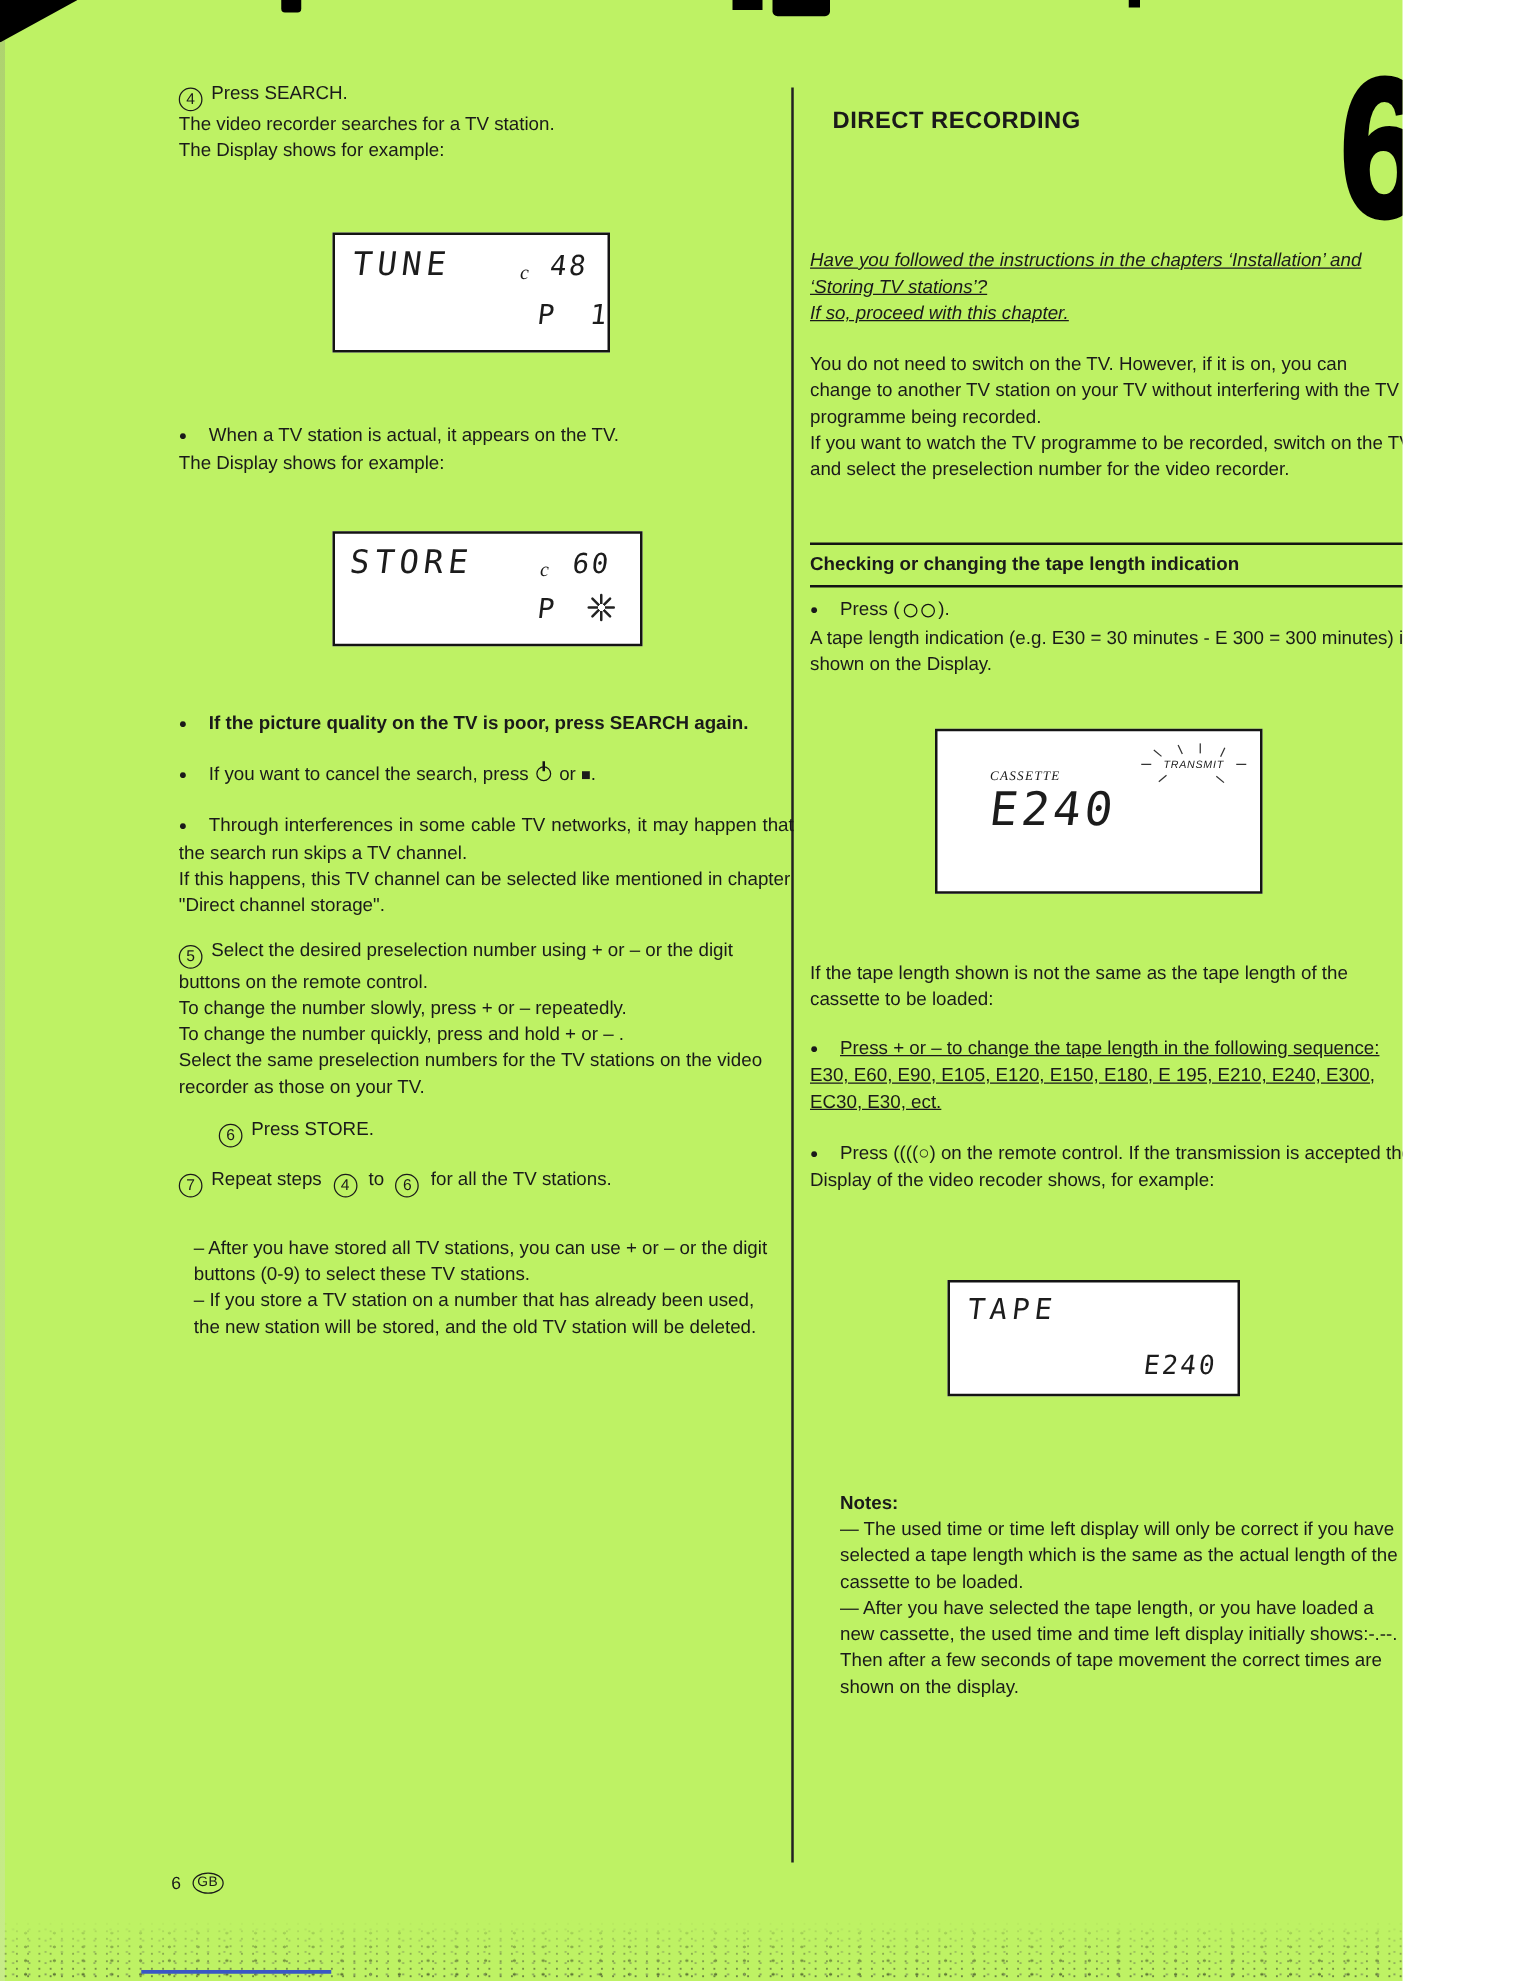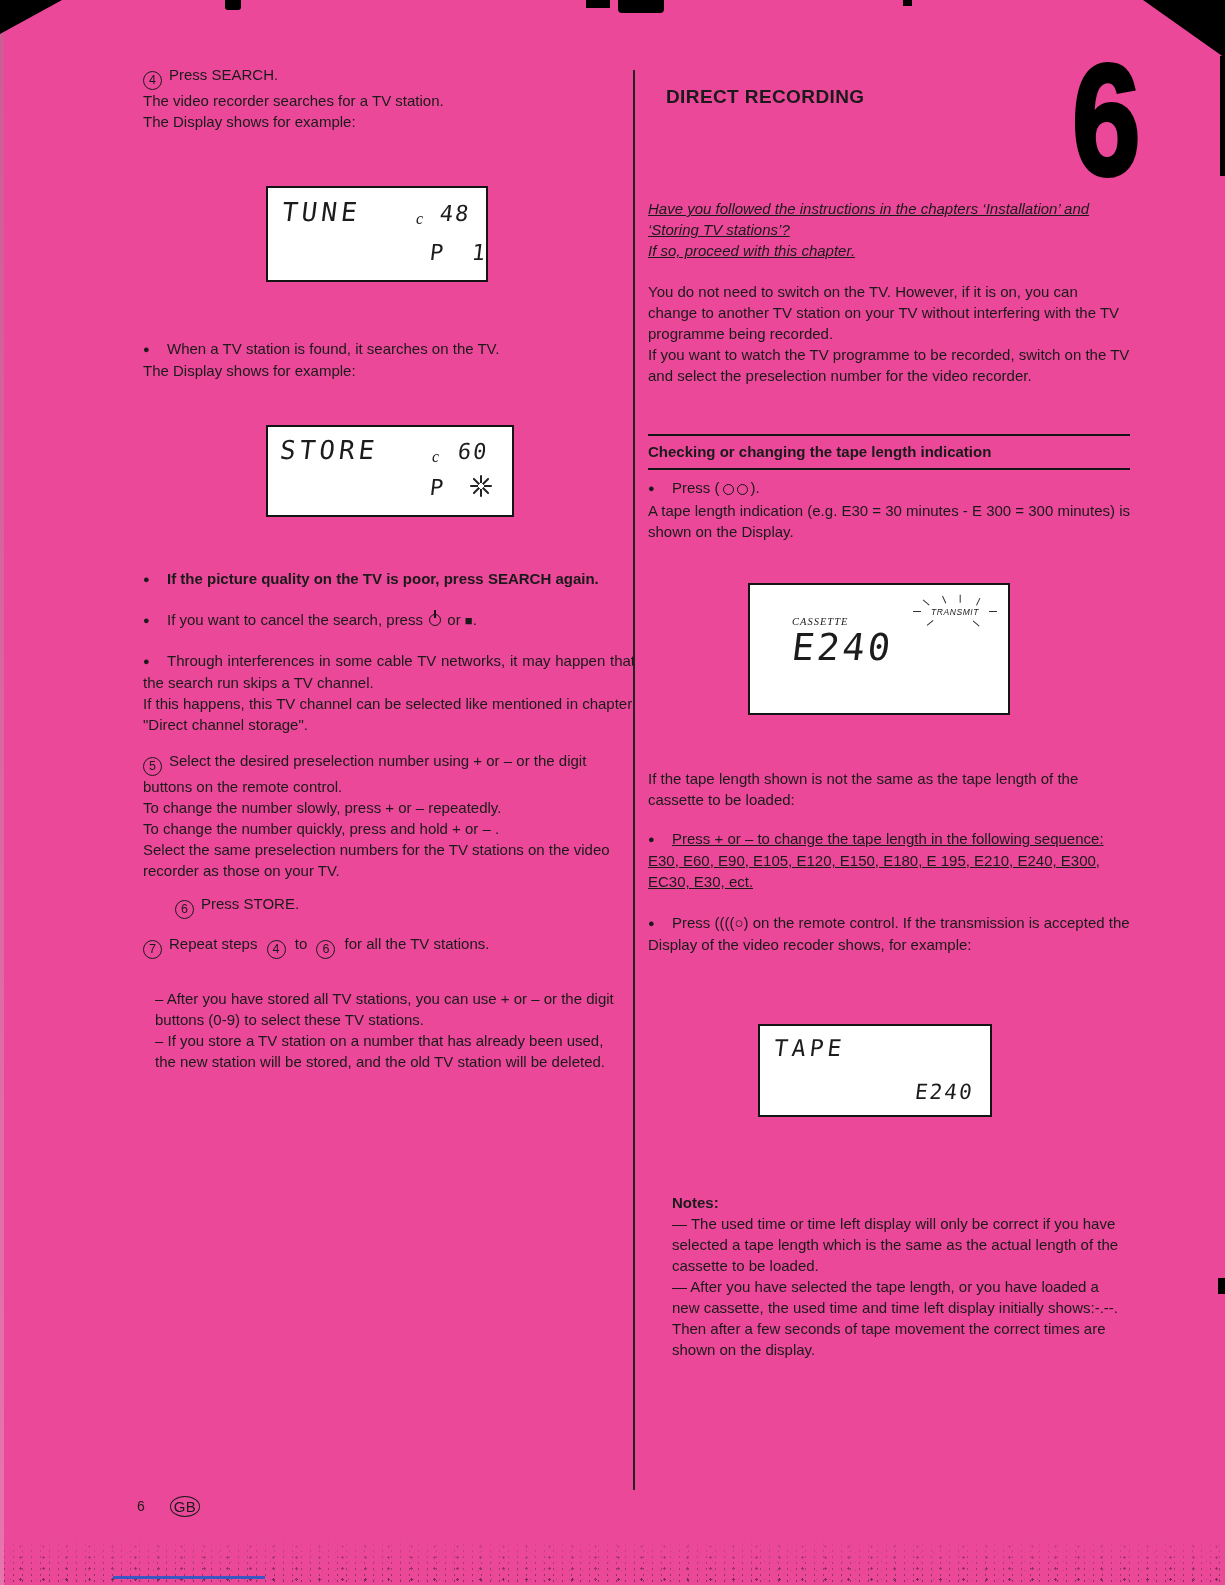--- a/index.html
+++ b/index.html
@@ -1,19 +1,19 @@
 <!DOCTYPE html>
 <html><head>
 <meta charset="utf-8">
 <style>
   * { margin:0; padding:0; box-sizing:border-box; }
   html,body { background:#fff; }
   .page {
-    position:relative; width:1225px; height:1585px;
-    background:#ec4899; color:#1a1a1a; overflow:hidden;
+    position:relative; width:1122px; height:1585px;
+    background:#bef264; color:#1a1a1a; overflow:hidden;
     font-family:"Liberation Sans", sans-serif;
     font-size:15px; line-height:21px;
   }
   .blk { position:absolute; }
   p.line { margin:0; }
   .bold { font-weight:bold; }
   .just { text-align:justify; }
   .italic { font-style:italic;text-decoration:underline; }
 
   
@@ -100,22 +100,22 @@
   .r8{ right:-3px;top:12px;   transform:rotate(0deg); }
 
   .cass-label {
     font-family:"Liberation Serif", serif; font-style:italic;
     font-size:10.5px; letter-spacing:1px;
   }
 
   
   .footer { position:absolute; display:flex; align-items:center; gap:9px; font-size:14px; }
   .gb-badge {
-    border:1.3px solid #1a1a1a; border-radius:50%; font-size:15px;
-    padding:2px 3px; letter-spacing:0.4px; line-height:1;margin-left:16px;
+    border:1.3px solid #1a1a1a; border-radius:50%; font-size:11px;
+    padding:2px 3px; letter-spacing:0.4px; line-height:1;
   }
 
   
   .art { position:absolute; background:#000; }
   #art-tl { left:0; top:0; width:62px; height:34px; clip-path:polygon(0 0,100% 0,0 100%); }
   #art-t1 { left:225px; top:0; width:16px; height:10px; border-radius:0 0 3px 3px; }
   #art-t2 { left:586px; top:0; width:24px; height:8px; }
   #art-t3 { left:618px; top:0; width:46px; height:13px; border-radius:0 0 4px 4px; }
   #art-t4 { left:903px; top:0; width:9px; height:6px; }
   #art-tr { left:1143px; top:0; width:82px; height:58px; clip-path:polygon(0 0,100% 0,100% 100%); }
@@ -164,21 +164,21 @@
 
   <div class="display" style="left:266px; top:186px; width:222px; height:96px;">
     <span class="dspan lcd w" style="left:14px; top:14px;">TUNE</span>
     <span class="dspan cpre" style="left:148px; top:20px;">c</span>
     <span class="dspan lcd d" style="left:172px; top:15px;">48</span>
     <span class="dspan lcd d" style="left:162px; top:54px;">P</span>
     <span class="dspan lcd d" style="left:204px; top:54px;">1</span>
   </div>
 
   <section class="blk" style="left:143px; top:338px; width:492px;">
-    <p class="line"><span class="bl">●</span><span>When a TV station is found, it searches on the TV.</span></p>
+    <p class="line"><span class="bl">●</span><span>When a TV station is actual, it appears on the TV.</span></p>
     <p class="line">The Display shows for example:</p>
   </section>
 
   <div class="display" style="left:266px; top:425px; width:248px; height:92px;">
     <span class="dspan lcd w" style="left:12px; top:13px;">STORE</span>
     <span class="dspan cpre" style="left:164px; top:19px;">c</span>
     <span class="dspan lcd d" style="left:190px; top:14px;">60</span>
     <span class="dspan lcd d" style="left:162px; top:50px;">P</span>
     <span class="dspan star" style="left:202px; top:48px;"><i></i><i></i><i></i><i></i></span>
   </div>

